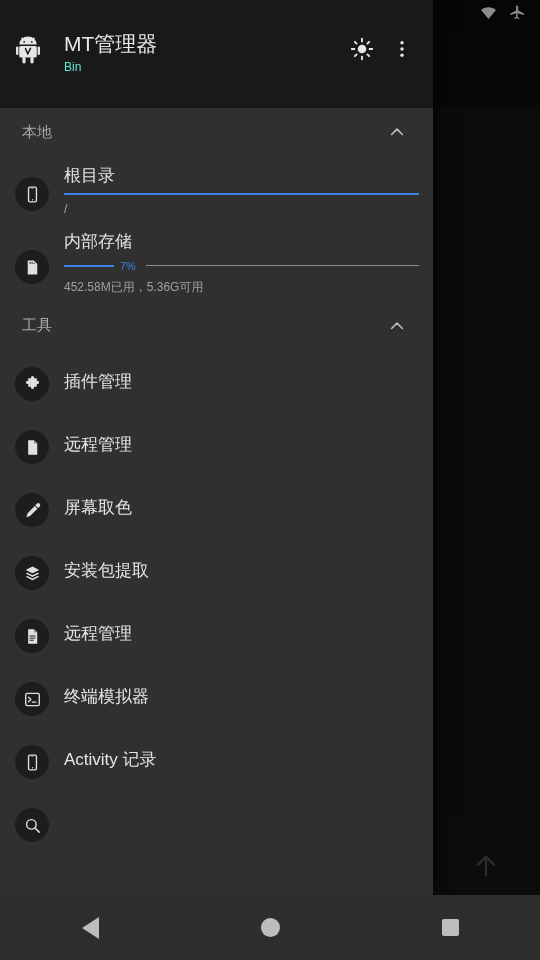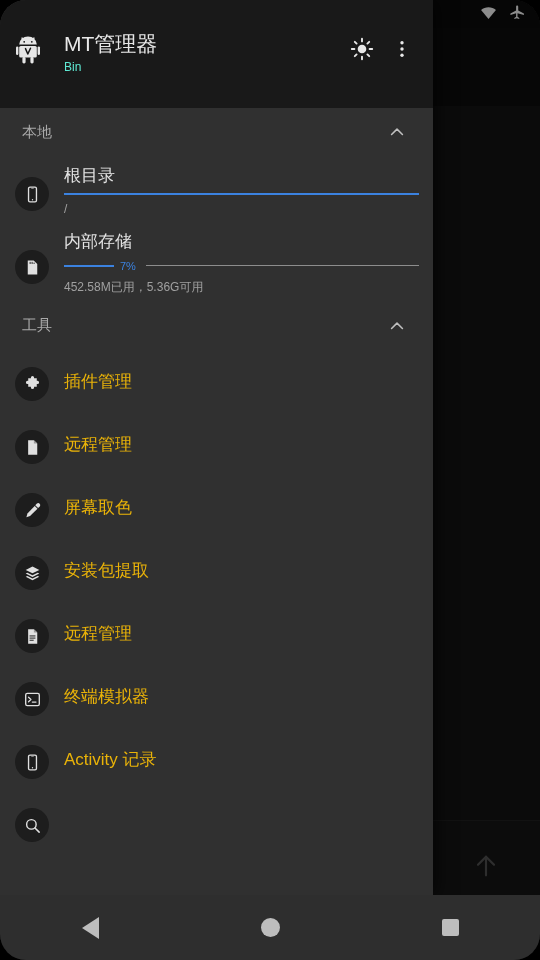--- a/index.html
+++ b/index.html
@@ -2,21 +2,21 @@
 <html><head>
 <meta charset="utf-8">
 <style>
   * { margin:0; padding:0; box-sizing:border-box; }
   html,body {
     width:540px; height:960px; overflow:hidden;
     background:#000;
     font-family:"Liberation Sans","DejaVu Sans",sans-serif;
     -webkit-font-smoothing:antialiased;
   }
-  #screen { position:relative; width:540px; height:960px; background:#111111; overflow:hidden;border-radius:26px; }
+  #screen { position:relative; width:540px; height:960px; background:#111111; overflow:hidden; }
 
   
   .bg-app { position:absolute; inset:0; background:#121212; }
   .bg-appbar { position:absolute; left:0; top:28px; width:540px; height:78px; background:#0d0d0d; }
   .bg-list { position:absolute; left:0; top:106px; width:540px; height:714px; background:#141414; }
   .bg-row { position:absolute; left:0; width:540px; height:53px; }
   .bg-row-text {
     position:absolute; left:0; top:50%; transform:translateY(-50%);
     font-size:16px; color:#9b9b9b; white-space:nowrap;
   }
@@ -79,21 +79,21 @@
   .bar-fill { position:absolute; left:0; top:0; height:2px; background:#3b82e0; }
   .bar-pct { font-size:11px; color:#3b82e0; margin-left:6px; margin-right:4px; white-space:nowrap; }
   .store-sub { font-size:12px; color:#a0a0a0; margin-top:7px; }
 
   .bar-row-inline { display:flex; align-items:center; margin-top:7px; width:100%; }
   .mini-track { width:50px; height:2px; background:#3b82e0; }
   .rest-track { flex:1; height:1px; background:#8d8d8d; margin-left:6px; }
 
   
   .tool-row { display:flex; align-items:center; height:63px; cursor:pointer; }
-  .tool-label { font-size:17px; color:#eab308; }
+  .tool-label { font-size:17px; color:#e5e5e5; }
 
   
   .navbar {
     position:absolute; left:0; bottom:0; width:540px; height:65px;
     background:#2e2e2e; z-index:60;
     display:flex; align-items:center; justify-content:space-around;
   }
   .nav-btn { width:70px; height:65px; display:flex; align-items:center; justify-content:center; cursor:pointer; }
   .nav-back { width:0;height:0; border-top:11px solid transparent; border-bottom:11px solid transparent; border-right:17px solid #bdbdbd; }
   .nav-home { width:19px; height:19px; border-radius:50%; background:#bdbdbd; }

